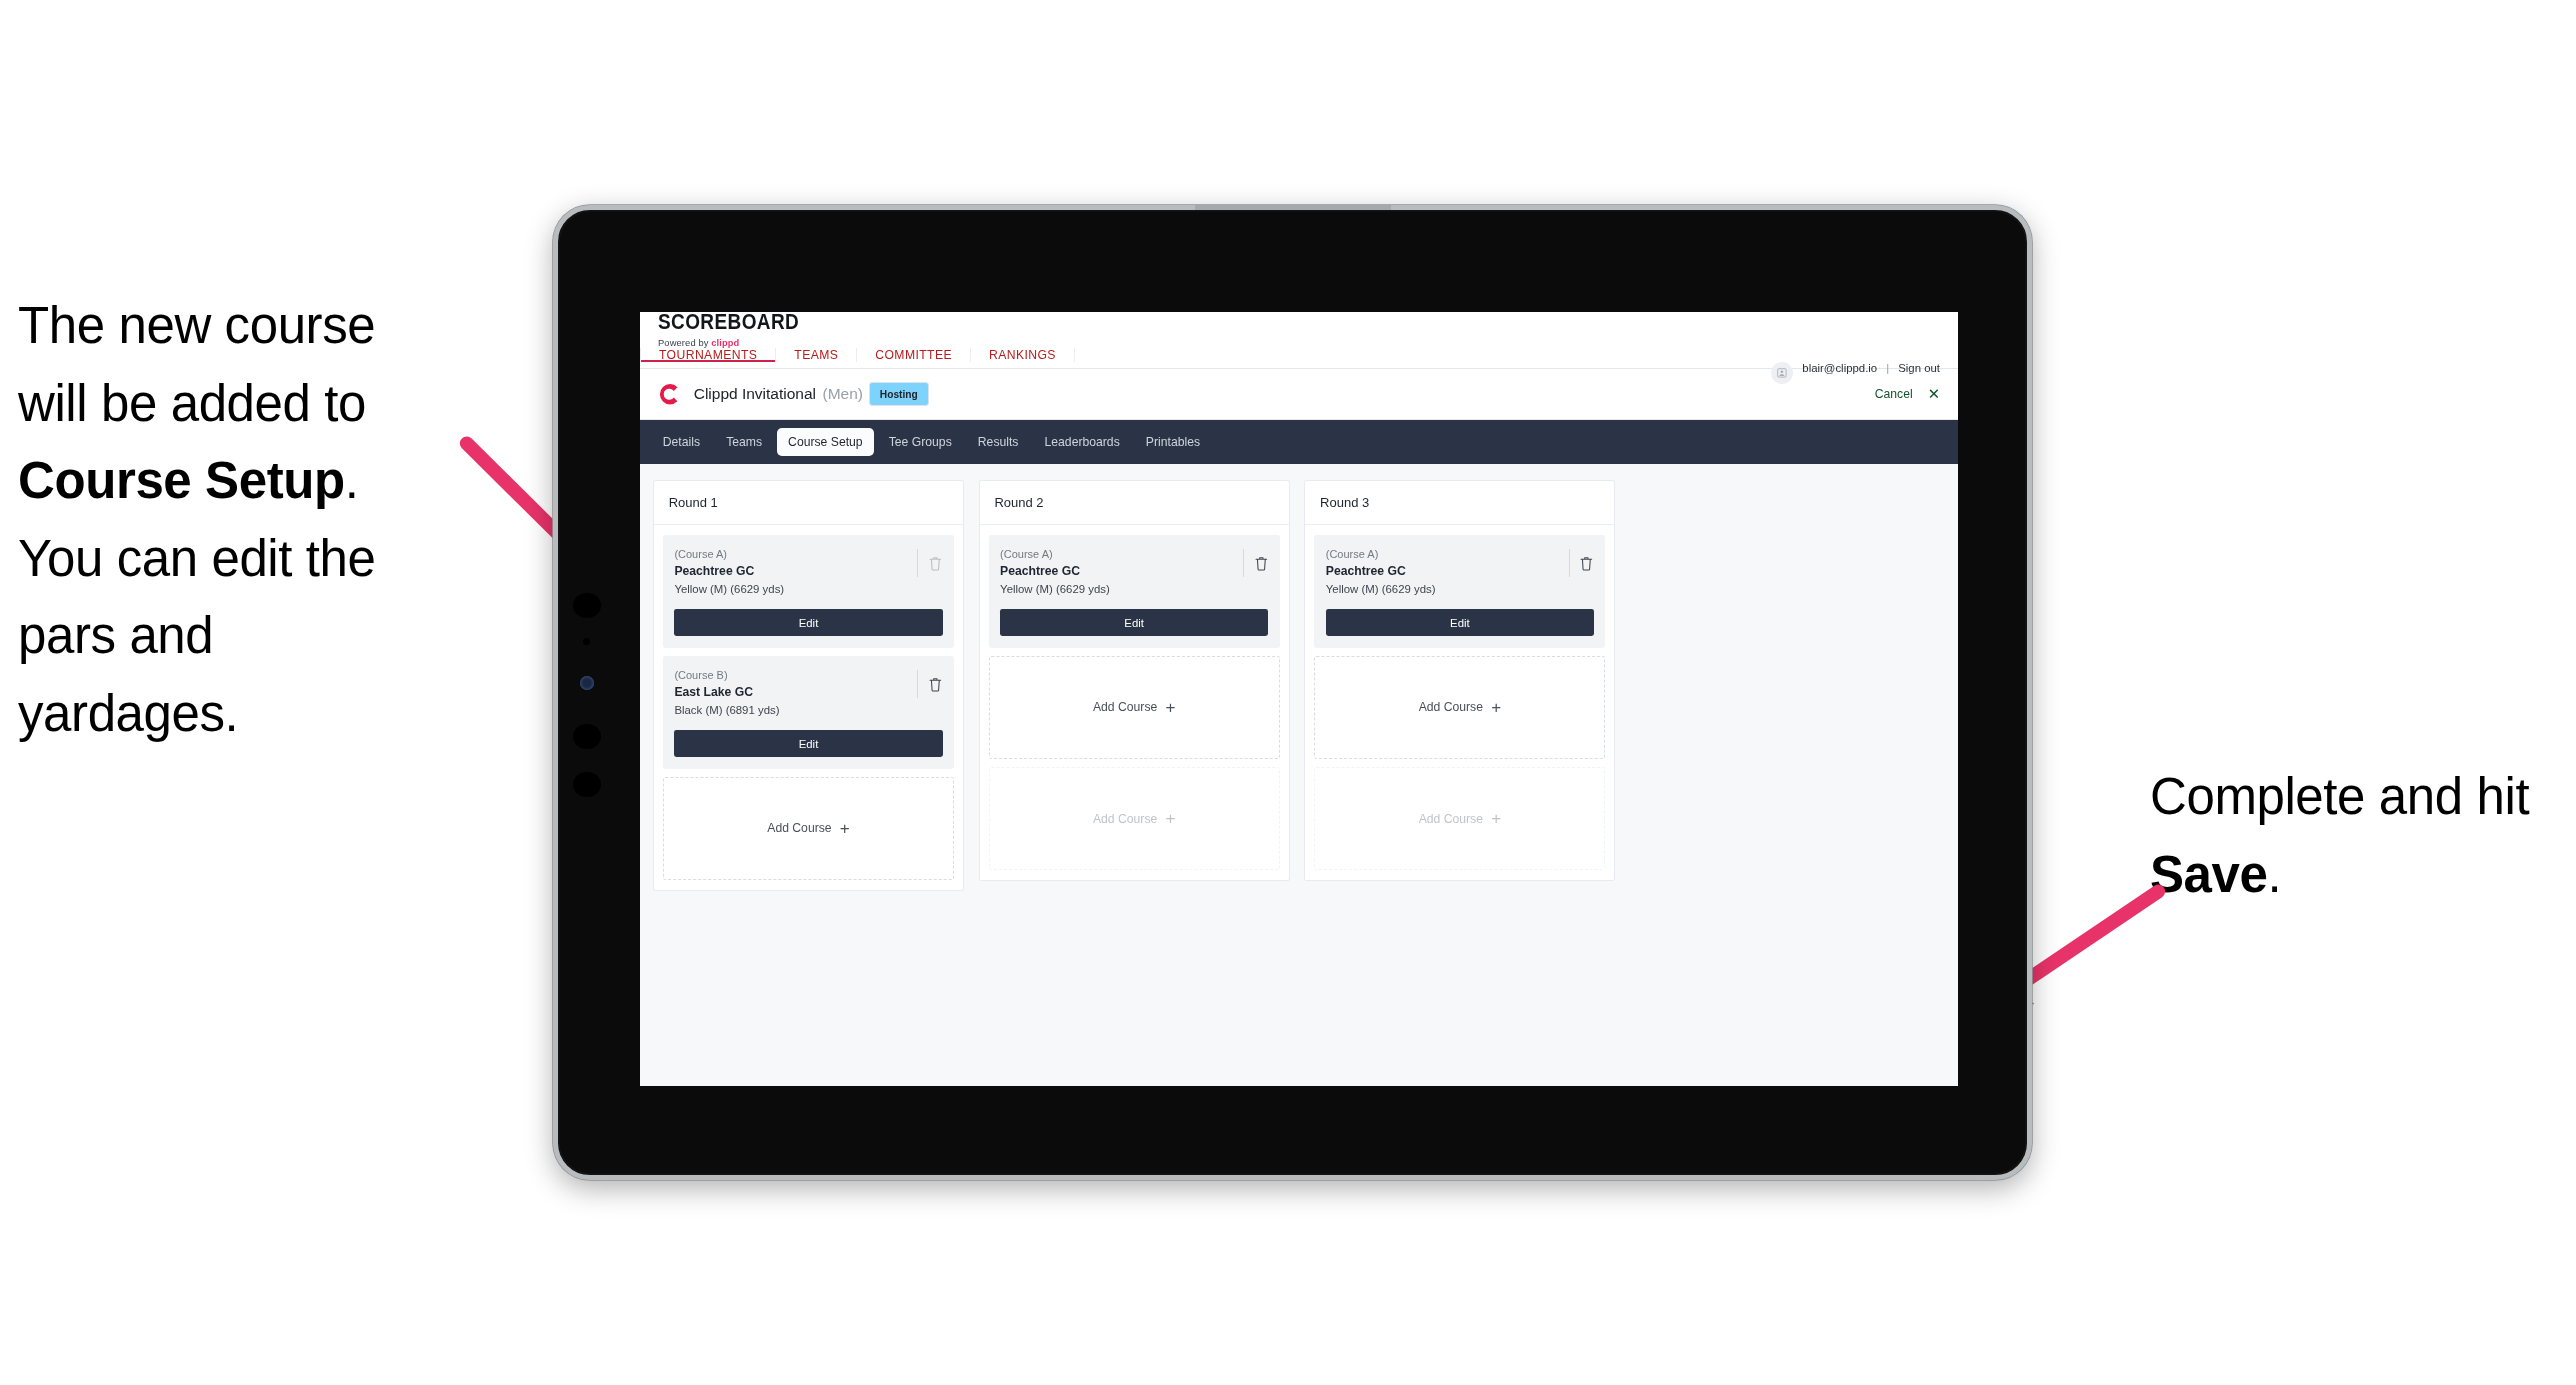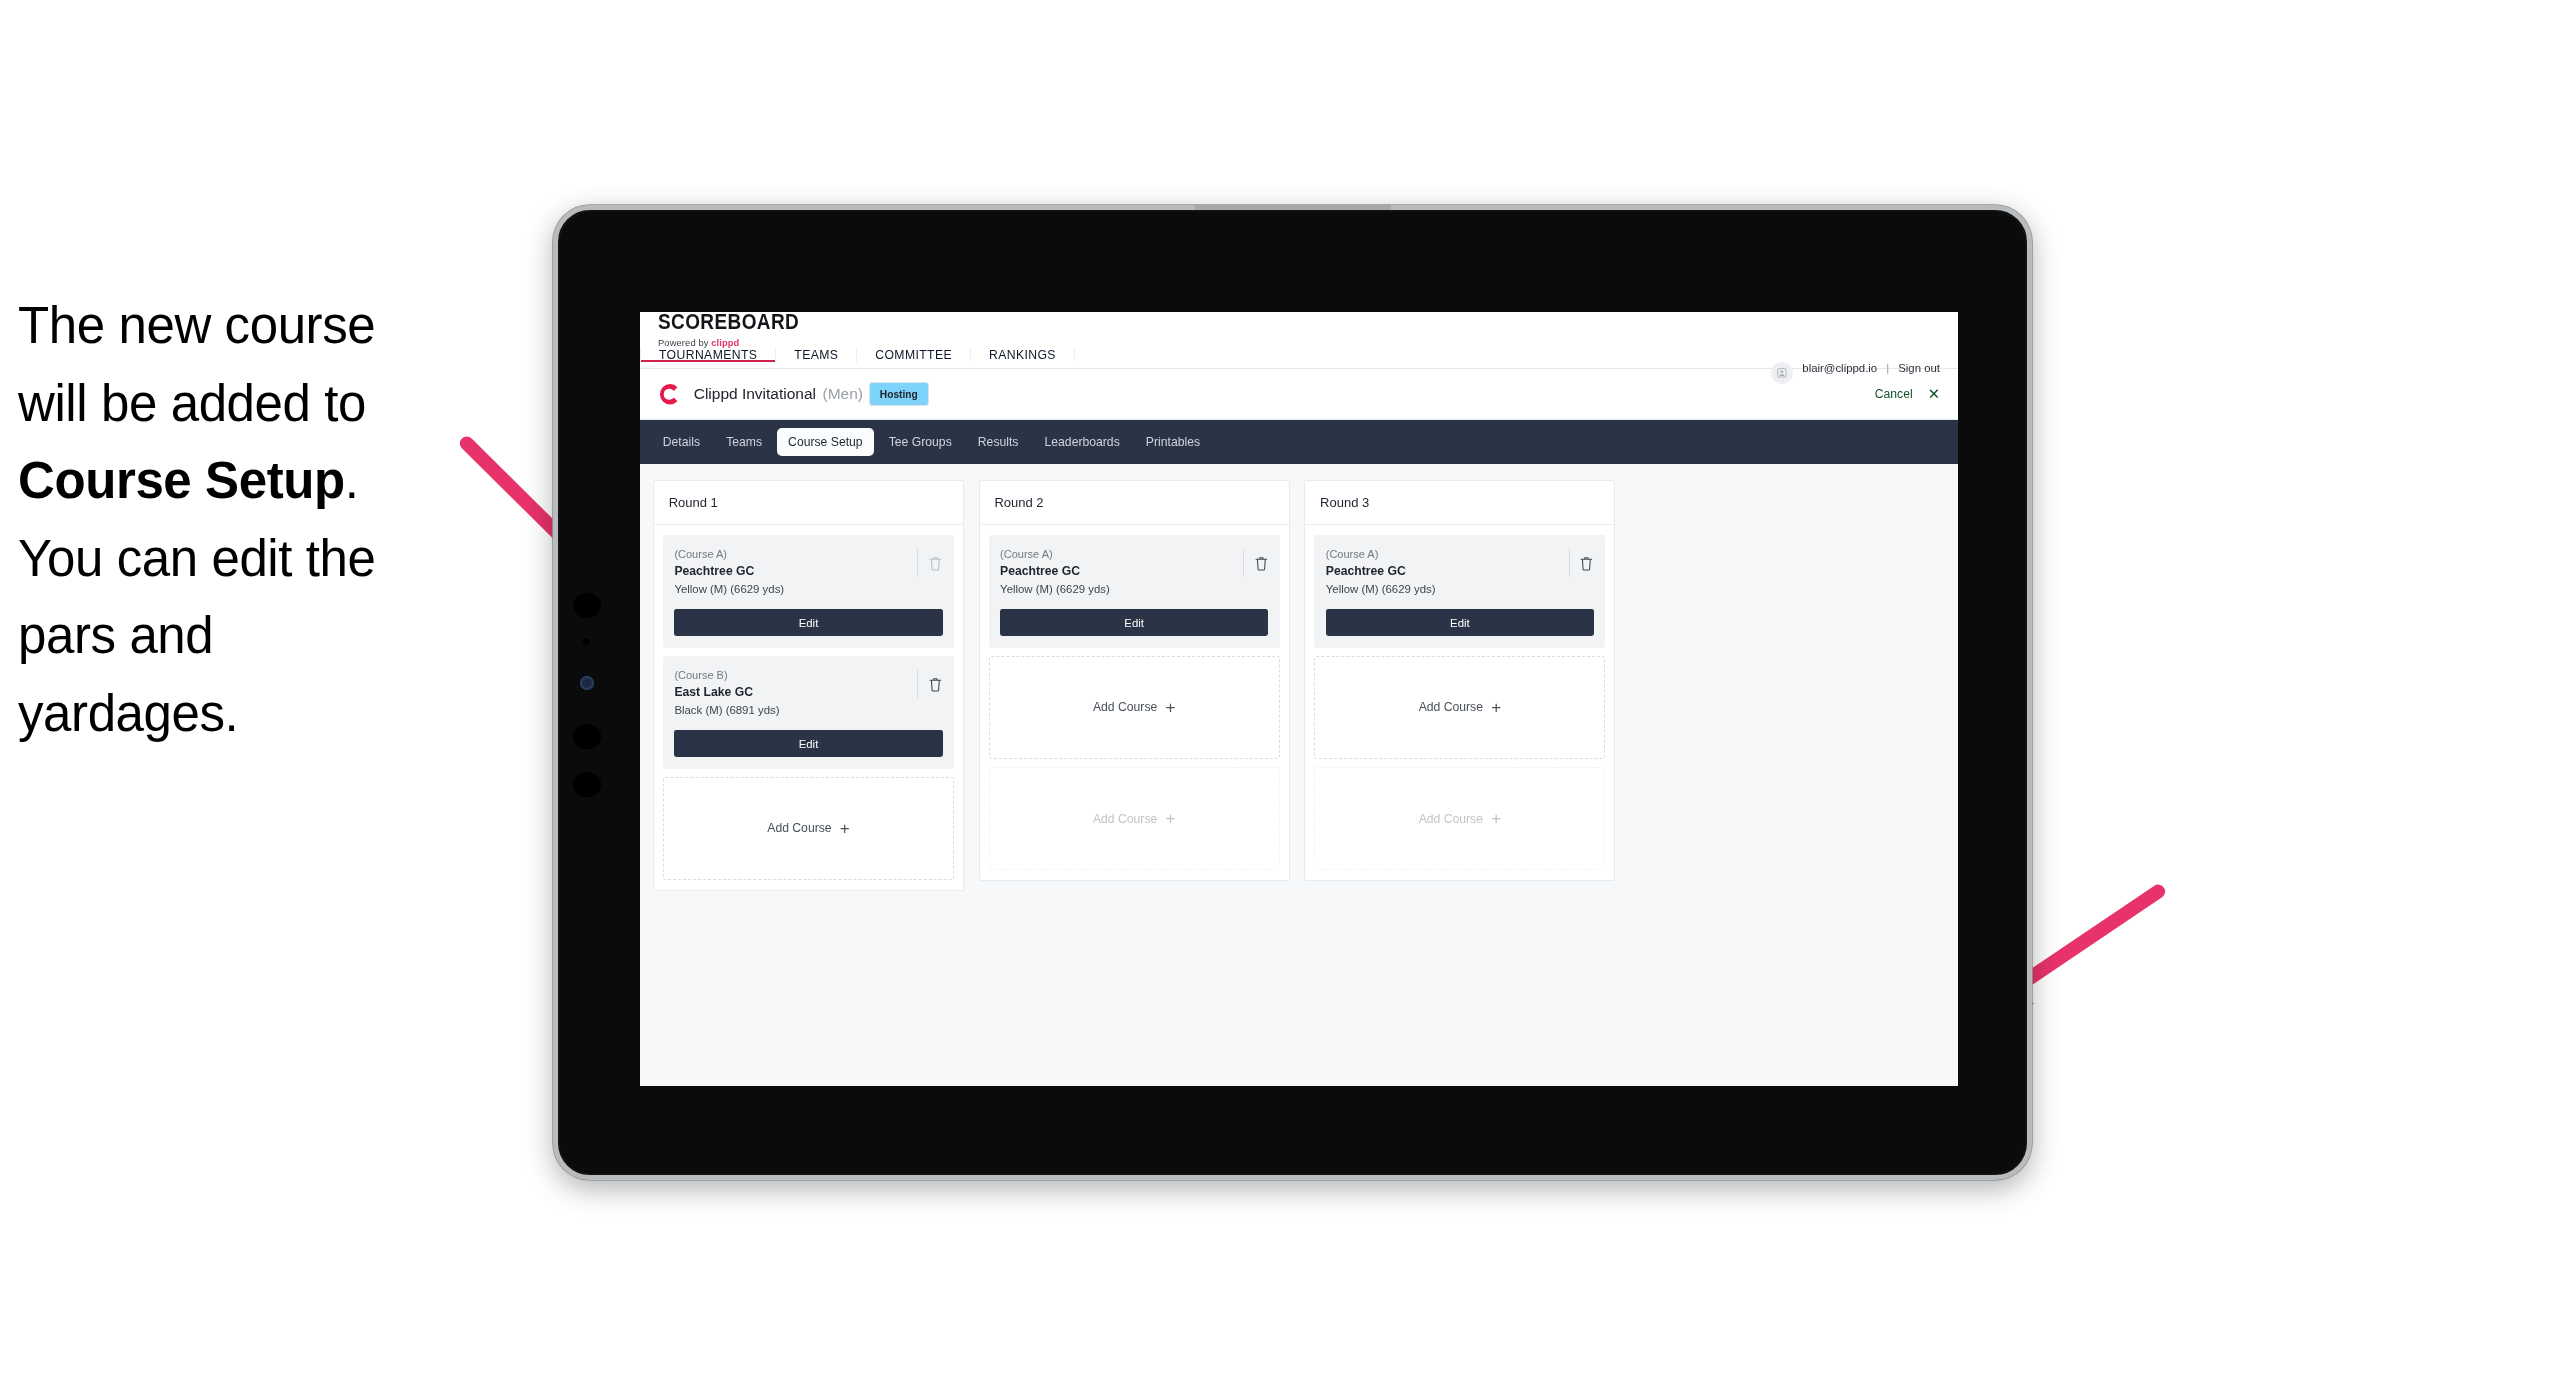--- a/index.html
+++ b/index.html
@@ -91,21 +91,21 @@
     transform: scaleY(1.12); transform-origin: left center;
   }
   #brand-sub { font-size: 9.4px; color:#3d4248; margin-top: 5.7px; letter-spacing:0.1px; }
   #brand-sub .pink { color:#e8336a; font-weight:700; }
 
   .topnav {
     display:flex; align-items:stretch;
   }
   .topnav-item {
     display:flex; align-items:center; padding: 0 18px;
-    font-size: 12.2px; color:#0f172a; letter-spacing:0.4px;
+    font-size: 12.2px; color:#b91c1c; letter-spacing:0.4px;
     border-left: 0.8px solid #eceff2;
     position: relative; cursor:pointer;
   }
   .topnav-item:last-child { border-right: 0.8px solid #eceff2; }
   .topnav-item.active::after {
     content:""; position:absolute; left:0; right:0; bottom:-0.8px;
     height: 2.4px; background:#d0214a;
   }
 
   #topbar-right {
@@ -207,20 +207,23 @@
 
   <div class="annot" id="annot-left">
     <span>The new course will be added to </span><b>Course Setup</b><span>. You can edit the pars and yardages.</span>
   </div>
 
   <svg class="arrow" id="arrow-left" viewBox="0 0 270 270">
     <line x1="12" y1="14" x2="218" y2="218" stroke="#e8336a" stroke-width="17" stroke-linecap="round"></line>
     <polygon points="258,258 172,238 238,172" fill="#e8336a"></polygon>
   </svg>
 
+  <div class="annot" id="annot-right">
+    <span>Complete and hit </span><b>Save</b><span>.</span>
+  </div>
 
   <svg class="arrow" id="arrow-right" viewBox="0 0 260 180">
     <line x1="248" y1="14" x2="52" y2="146" stroke="#e8336a" stroke-width="17" stroke-linecap="round"></line>
     <polygon points="12,172 40,96 96,152" fill="#e8336a"></polygon>
   </svg>
 
   <div id="tablet">
     <div id="topnotch"></div>
     <div class="bezel-dot" id="cam-1"></div>
     <div class="bezel-dot" id="cam-2"></div>

